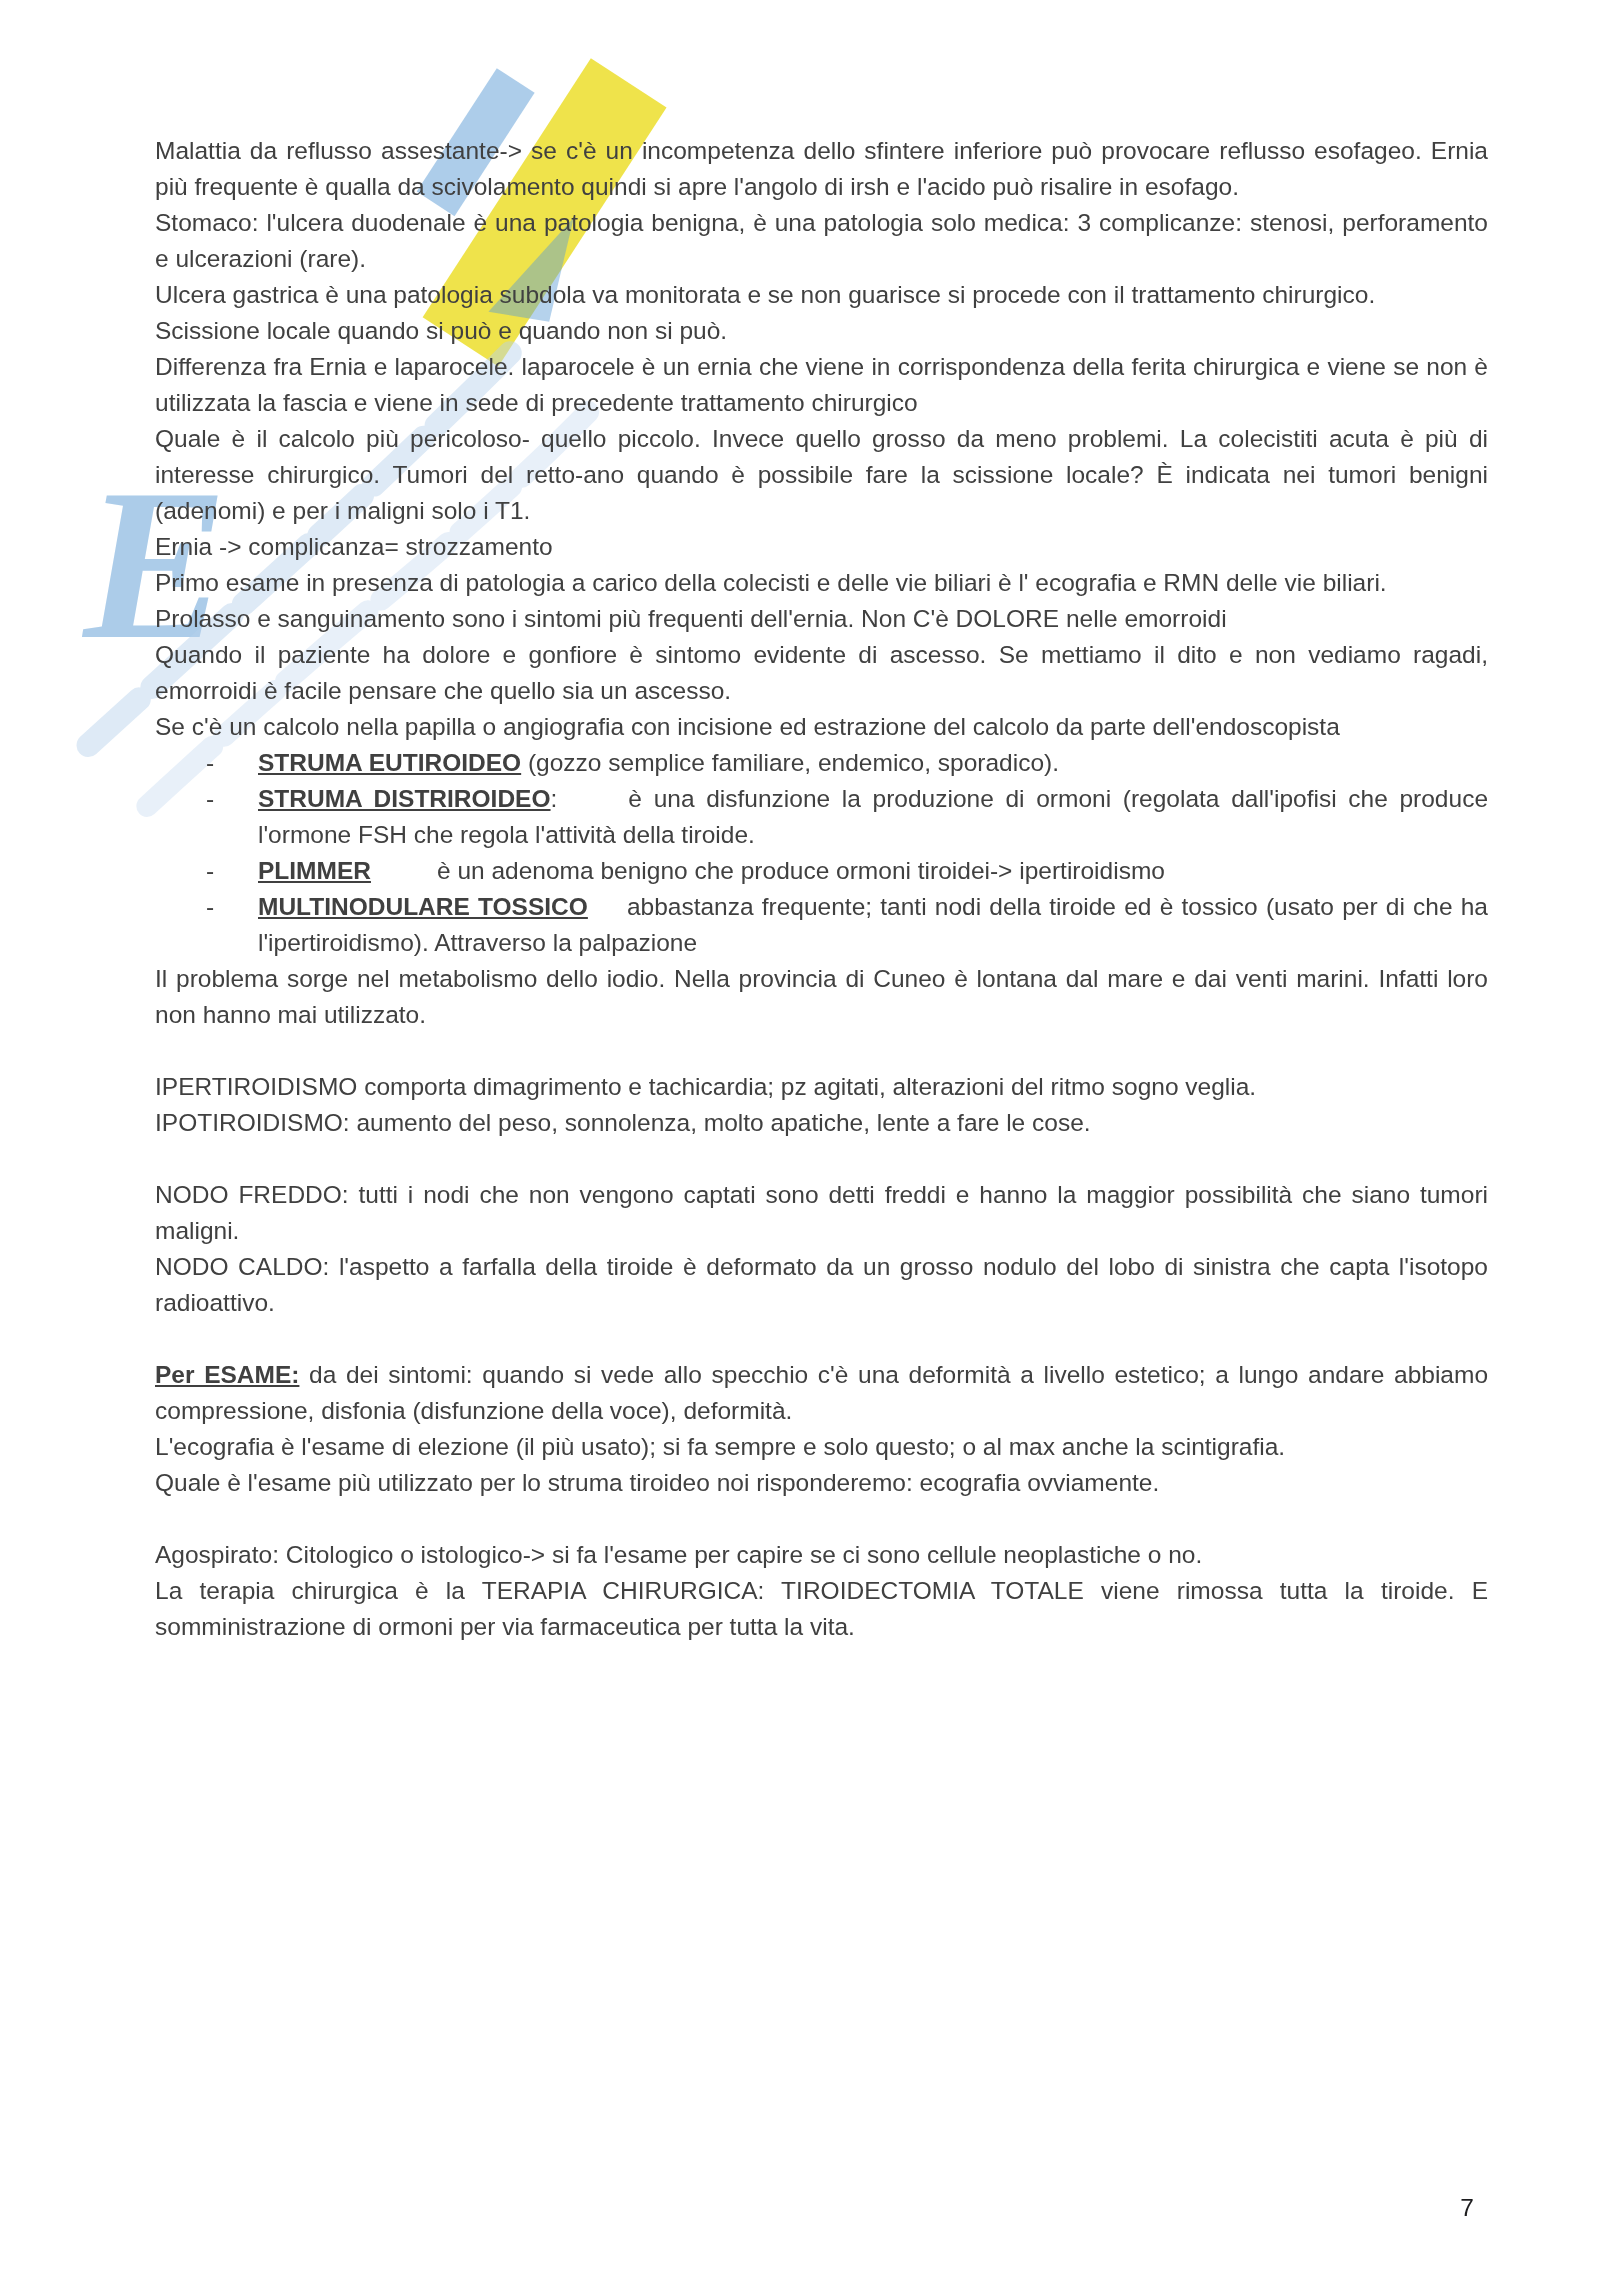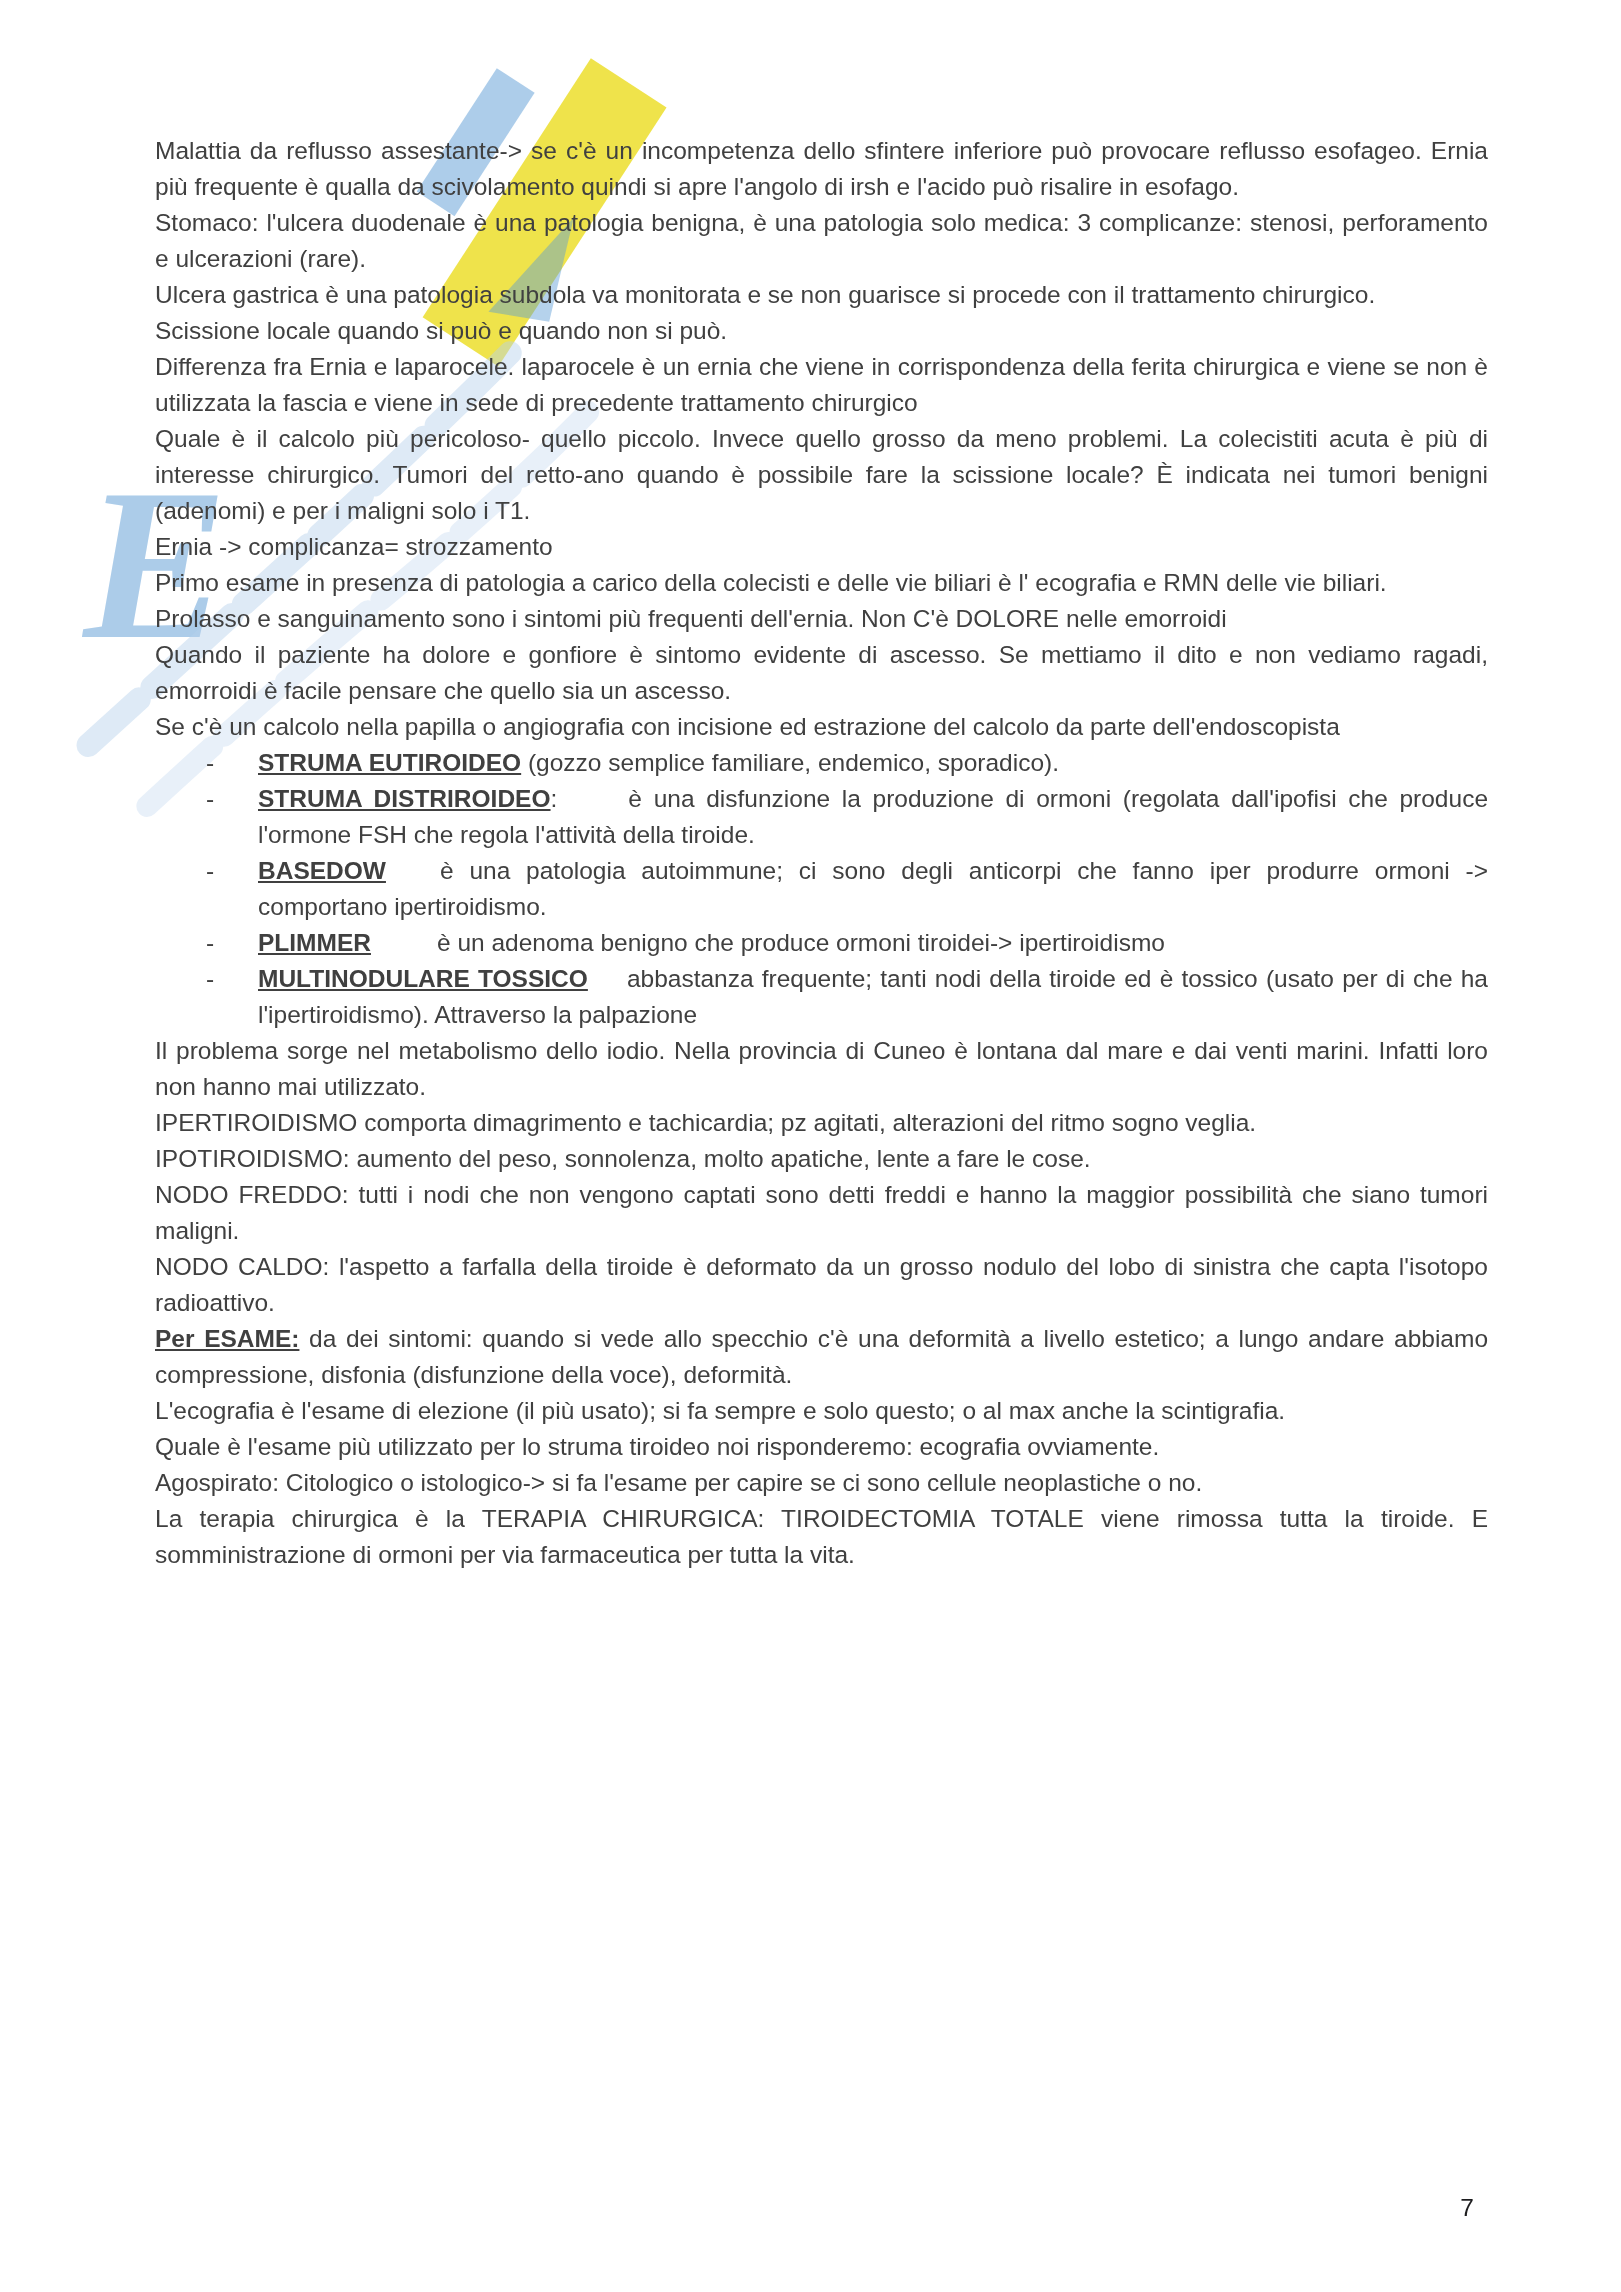--- a/index.html
+++ b/index.html
@@ -14,21 +14,21 @@
   }
   .watermark { position:absolute; left:0; top:0; z-index:0; pointer-events:none; }
   .content {
     position:absolute; z-index:1;
     left:155px; top:133px; width:1333px;
     color:#404040;
     font-size:24.5px; line-height:36px;
     text-align:justify;
   }
   .para { margin:0; }
-  .mt { }
+  .mt { margin-top:36px; }
   .heading-line { margin-top:47px; }
   .heading {
     font-size:30px; font-weight:bold; text-decoration:underline;
     letter-spacing:0.4px;
   }
   .bullet { position:relative; padding-left:103px; }
   .bullet::before { content:"-"; position:absolute; left:51px; top:0; }
   .term { font-weight:bold; text-decoration:underline; }
   .b2 .sep { margin-right:71px; }
   .b3 .term { margin-right:54px; }
@@ -69,21 +69,20 @@
     <p class="para">Quale è il calcolo più pericoloso- quello piccolo. Invece quello grosso da meno problemi. La colecistiti acuta è più di interesse chirurgico. Tumori del retto-ano quando è possibile fare la scissione locale? È indicata nei tumori benigni (adenomi) e per i maligni solo i T1.</p>
     <p class="para">Ernia -&gt; complicanza= strozzamento</p>
     <p class="para">Primo esame in presenza di patologia a carico della colecisti e delle vie biliari è l' ecografia e RMN delle vie biliari.</p>
     <p class="para">Prolasso e sanguinamento sono i sintomi più frequenti dell'ernia. Non C'è DOLORE nelle emorroidi</p>
     <p class="para">Quando il paziente ha dolore e gonfiore è sintomo evidente di ascesso. Se mettiamo il dito e non vediamo ragadi, emorroidi è facile pensare che quello sia un ascesso.</p>
     <p class="para">Se c'è un calcolo nella papilla o angiografia con incisione ed estrazione del calcolo da parte dell'endoscopista</p>
 
 
     <div class="bullet b1"><span class="term">STRUMA EUTIROIDEO</span><span class="sep"></span><span> (gozzo semplice familiare, endemico, sporadico).</span></div>
     <div class="bullet b2"><span class="term">STRUMA DISTRIROIDEO</span><span class="sep">:</span><span>è una disfunzione la produzione di ormoni (regolata dall'ipofisi che produce l'ormone FSH che regola l'attività della tiroide.</span></div>
-    <div class="bullet b3"><span class="term">BASEDOW</span><span class="sep"></span><span>è una patologia autoimmune; ci sono degli anticorpi che fanno iper produrre ormoni -&gt; comportano ipertiroidismo.</span></div>
     <div class="bullet b4"><span class="term">PLIMMER</span><span class="sep"></span><span>è un adenoma benigno che produce ormoni tiroidei-&gt; ipertiroidismo</span></div>
     <div class="bullet b5"><span class="term">MULTINODULARE TOSSICO</span><span class="sep"></span><span>abbastanza frequente; tanti nodi della tiroide ed è tossico (usato per di che ha l'ipertiroidismo). Attraverso la palpazione</span></div>
 
     <p class="para">Il problema sorge nel metabolismo dello iodio. Nella provincia di Cuneo è lontana dal mare e dai venti marini. Infatti loro non hanno mai utilizzato.</p>
 
     <p class="para mt">IPERTIROIDISMO comporta dimagrimento e tachicardia; pz agitati, alterazioni del ritmo sogno veglia.</p>
     <p class="para">IPOTIROIDISMO: aumento del peso, sonnolenza, molto apatiche, lente a fare le cose.</p>
 
     <p class="para mt">NODO FREDDO: tutti i nodi che non vengono captati sono detti freddi e hanno la maggior possibilità che siano tumori maligni.</p>
     <p class="para">NODO CALDO: l'aspetto a farfalla della tiroide è deformato da un grosso nodulo del lobo di sinistra che capta l'isotopo radioattivo.</p>

